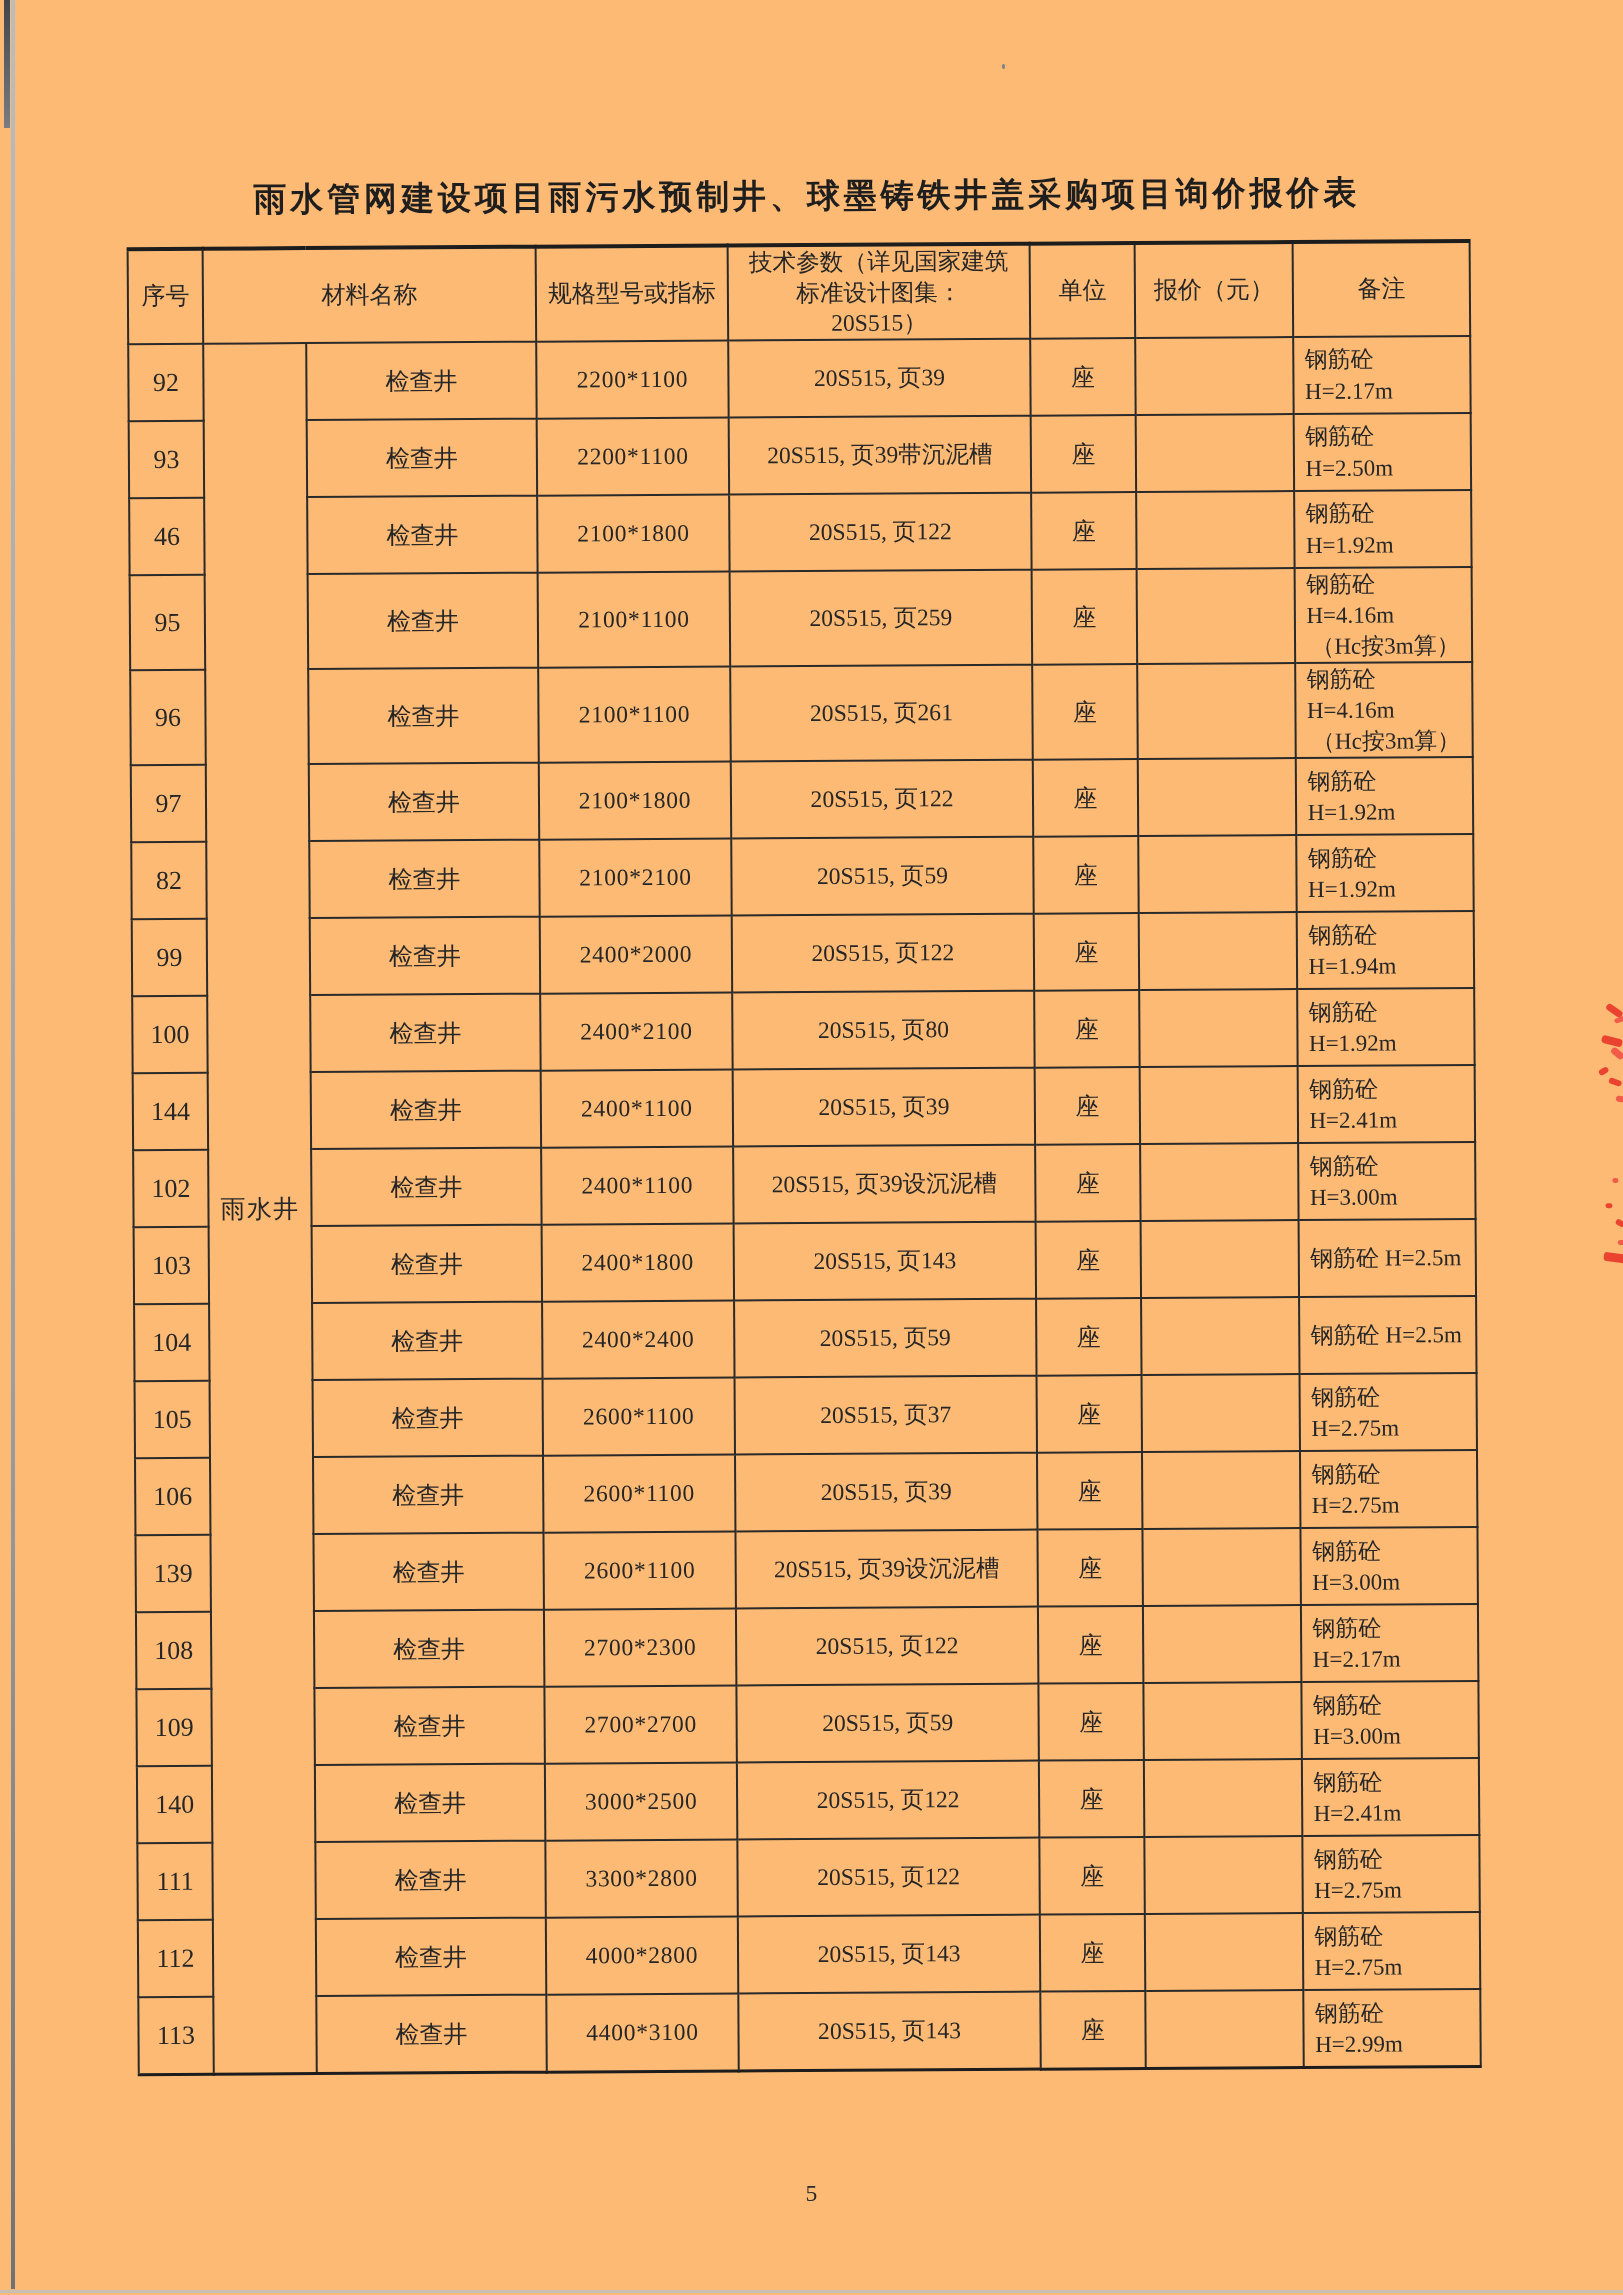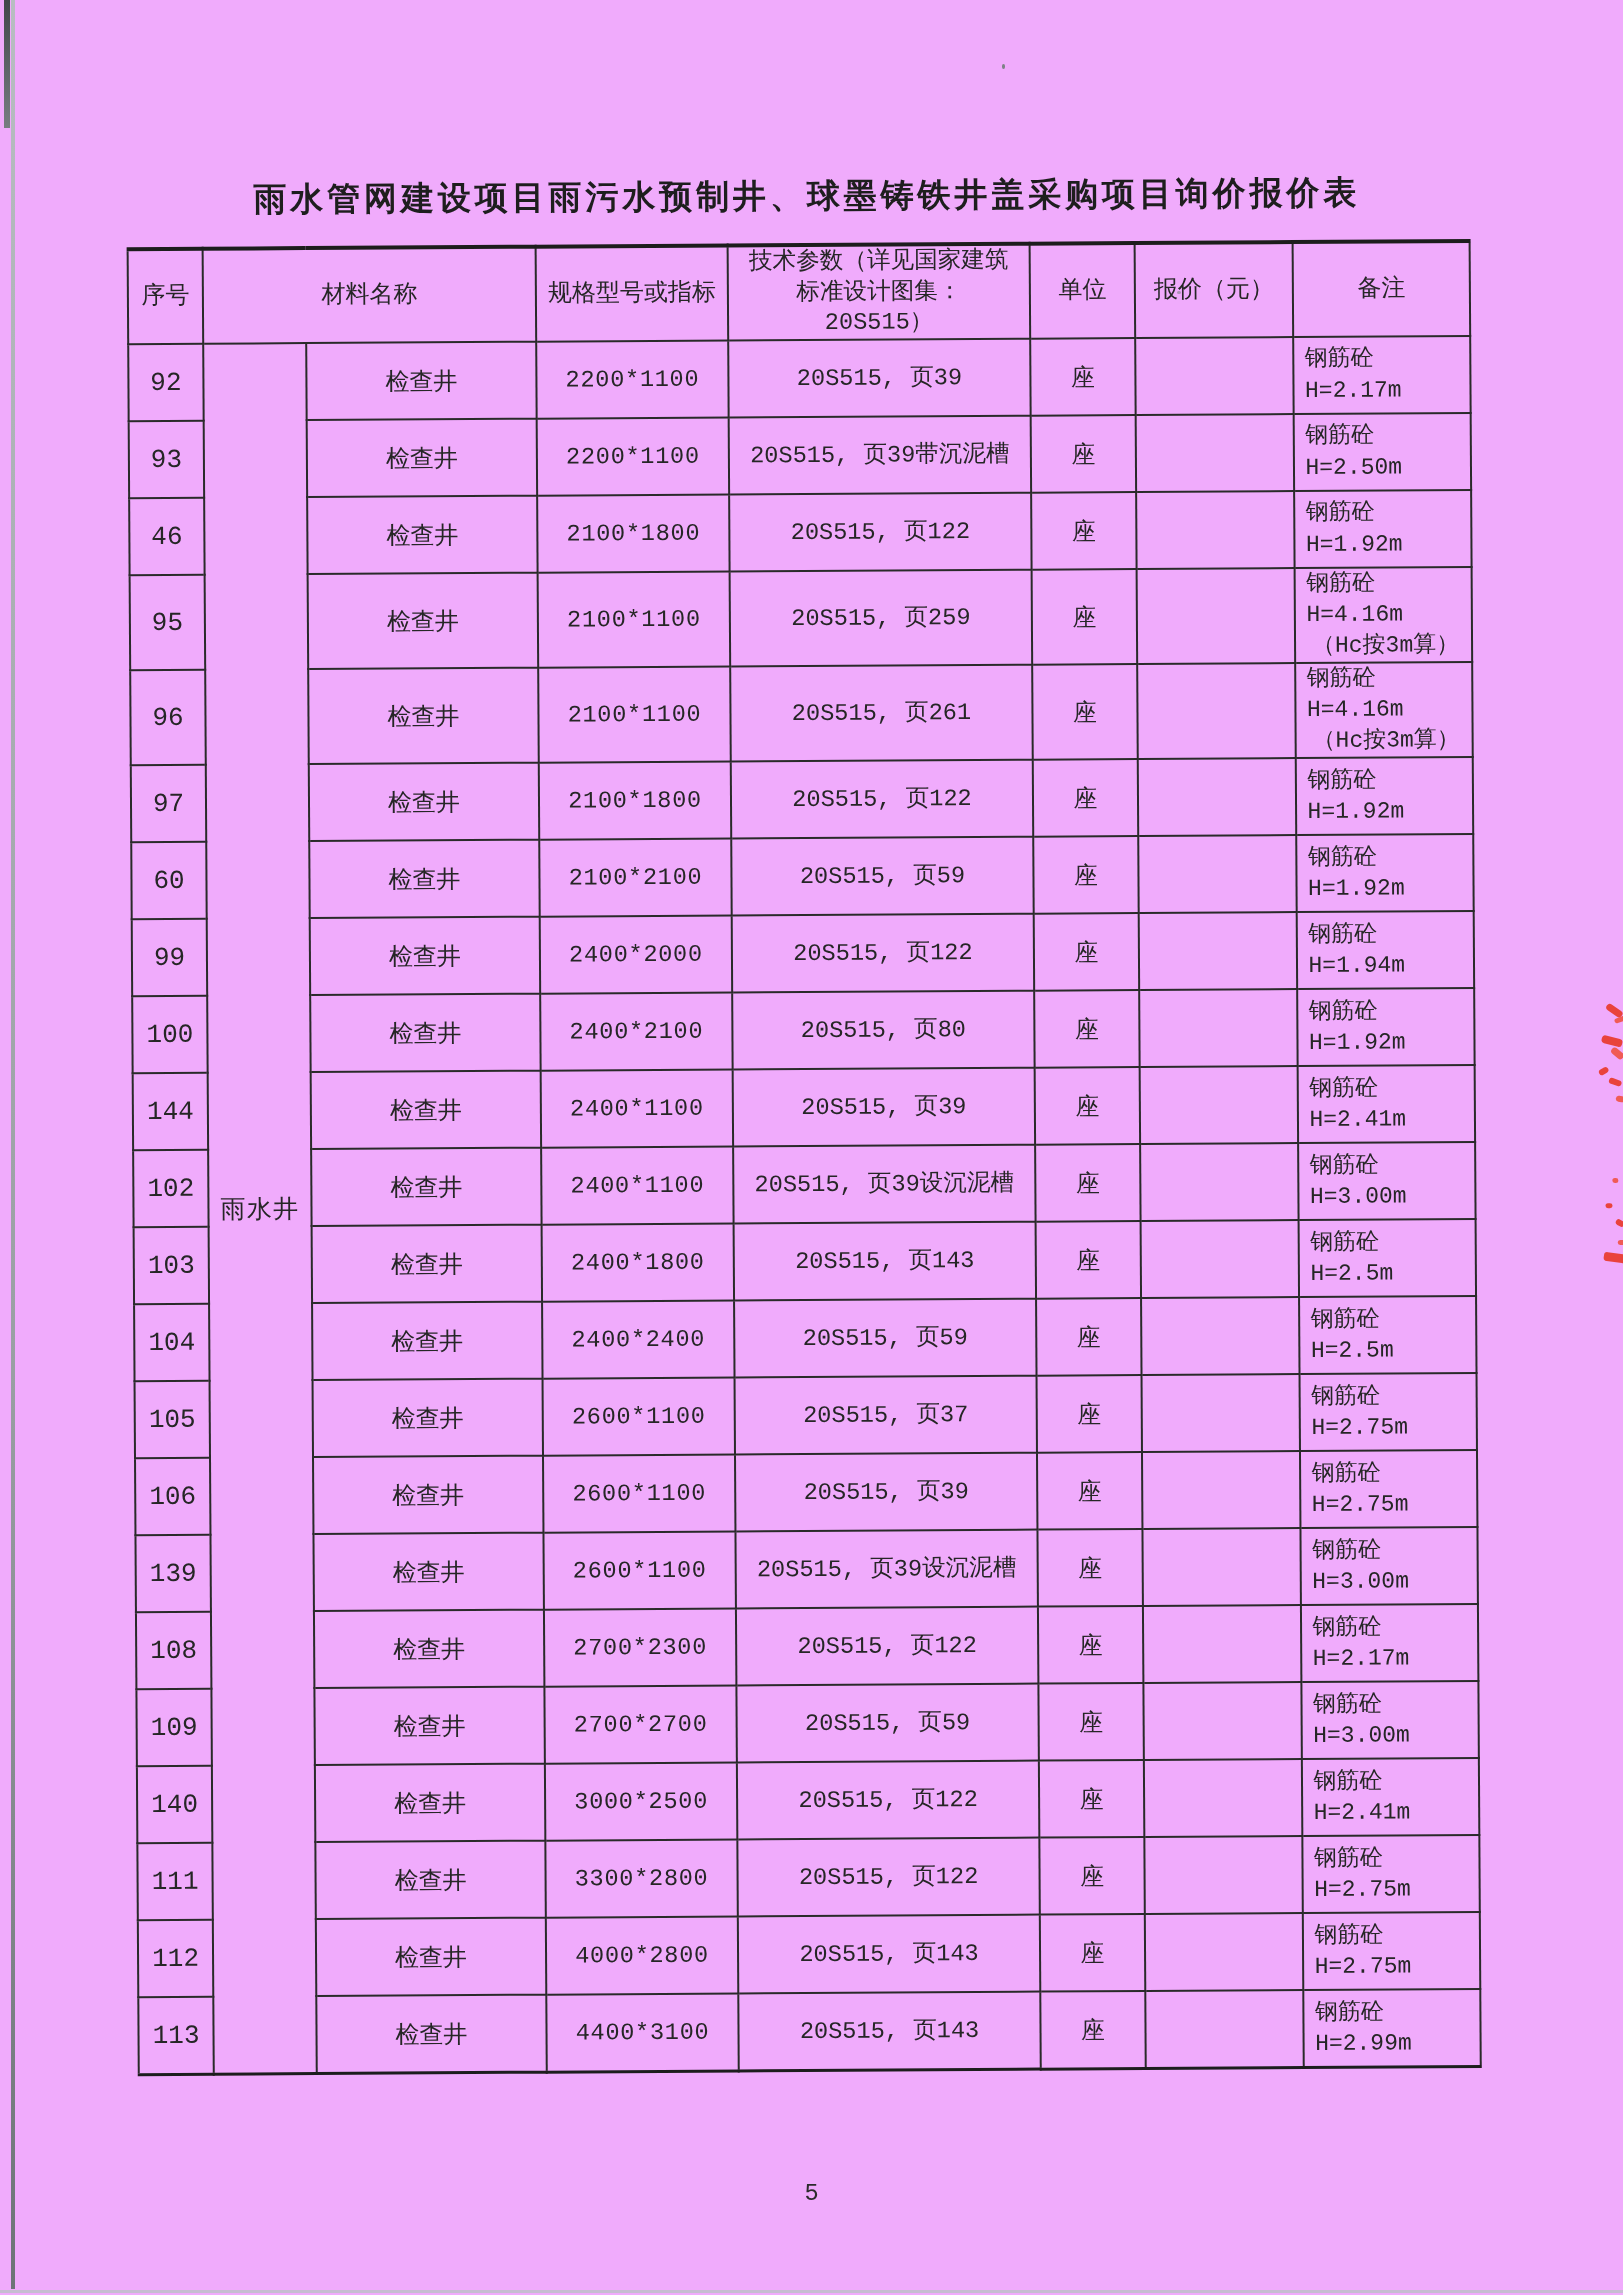--- a/index.html
+++ b/index.html
@@ -1,21 +1,21 @@
 <!DOCTYPE html>
 <html style="font-size:10.5px"><head>
 <meta charset="utf-8">
 <style>
   html,body { margin:0; padding:0; background:#e8eaec; }
   .page {
     position:relative;
     width:1623px; height:2295px;
-    background:#f0abfc;
+    background:#fdba74;
     overflow:hidden;
-    font-family:Liberation Mono, monospace;
+    font-family:Liberation Serif, serif;
     color:#242424;
   }
   
   .edge-dark  { position:absolute; left:3.9px;  top:0; width:6.5px; height:128px; background:linear-gradient(#41464a,#777d81); }
   .edge-light { position:absolute; left:10.5px; top:0; width:4.6px;  height:2289px; background:linear-gradient(#b7bdc1 0%, #999fa3 60%, #6d7377 100%); }
   .edge-bottom{ position:absolute; left:0; top:2290px; width:1623px; height:2.6px; background:#bcc2c5; opacity:.8; }
   .speck { position:absolute; background:#7d8286; border-radius:50%; }
 
   .rotated {
     position:absolute; left:0; top:0; width:1623px; height:2295px;
@@ -167,21 +167,21 @@
     <td class="c-spec">2100*1800</td>
     <td class="c-tech">20S515, 页122</td>
     <td class="c-unit">座</td>
     <td class="c-price"></td>
     <td class="c-remark">
       <div class="r1">钢筋砼 H=1.92m</div>
       <div class="r2"></div>
     </td>
   </tr>
           <tr>
-    <td class="c-no">60</td>
+    <td class="c-no">82</td>
     <td class="c-name">检查井</td>
     <td class="c-spec">2100*2100</td>
     <td class="c-tech">20S515, 页59</td>
     <td class="c-unit">座</td>
     <td class="c-price"></td>
     <td class="c-remark">
       <div class="r1">钢筋砼 H=1.92m</div>
       <div class="r2"></div>
     </td>
   </tr>

